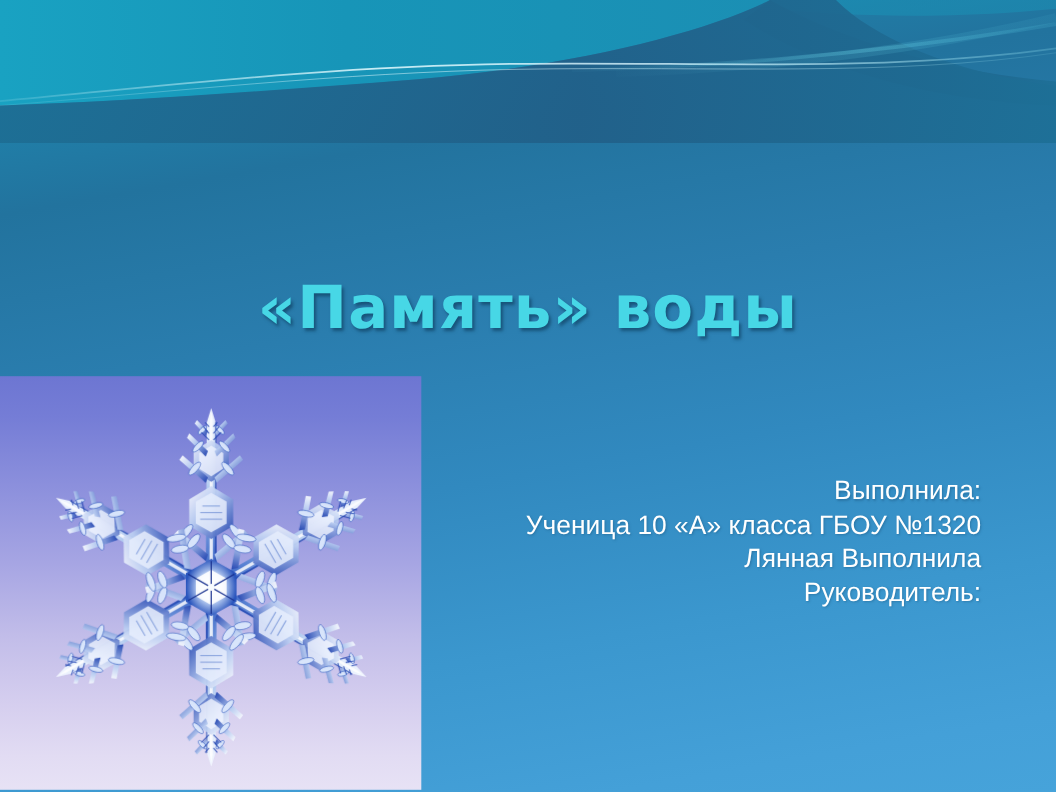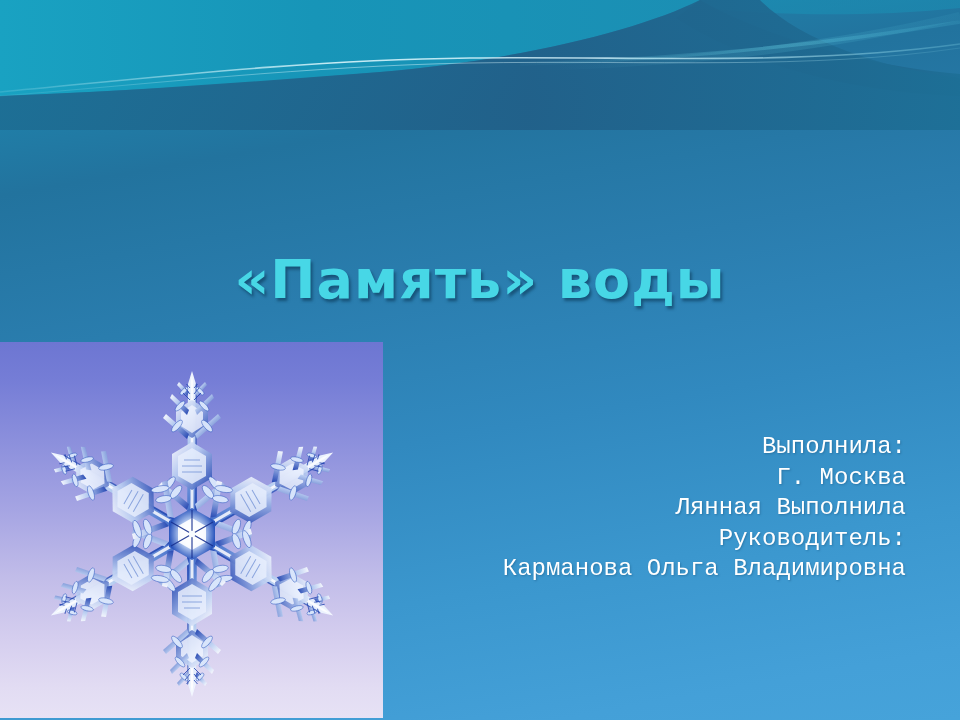--- a/index.html
+++ b/index.html
@@ -42,26 +42,26 @@
     font-weight: bold;
     letter-spacing: 1px;
     color: #47d7e6;
     text-shadow: 2px 3px 3px rgba(8, 50, 78, 0.55);
     line-height: 1.05;
     white-space: nowrap;
   }
   
   #byline {
     position: absolute;
-    right: 54px;
+    right: 68px;
     top: 432px;
     width: 520px;
     text-align: right;
     color: #ffffff;
-    font-family: Liberation Mono, monospace;
+    font-family: Liberation Sans, sans-serif;
     font-size: 24px;
     line-height: 30.5px;
     text-shadow: 1px 1px 2px rgba(20, 70, 105, 0.35);
   }
   #byline .line { display: block; white-space: nowrap; }
   
   #photo {
     position: absolute;
     left: 0;
     top: 342px;
@@ -121,24 +121,23 @@
     <path d="M0,92 C150,78 300,60 470,58 C640,56 800,66 960,44" fill="none" stroke="url(#wgSheen)" stroke-width="1.6"></path>
     <path d="M0,96 C150,84 310,66 470,63 C650,60 810,70 960,48" fill="none" stroke="url(#wgSheen)" stroke-width="0.9" opacity="0.6"></path>
     <path d="M520,64 C640,60 780,52 960,22" fill="none" stroke="url(#wgSheen2)" stroke-width="3.4" opacity="0.5"></path>
     <path d="M560,66 C680,62 820,50 960,16" fill="none" stroke="url(#wgSheen2)" stroke-width="8" opacity="0.25"></path>
   </svg>
 
   <div id="title">«Память» воды</div>
 
   <div id="byline">
     <span class="line">Выполнила:</span>
-    <span class="line">Г. Москва</span>
+    <span class="line">Ученица 10 «А» класса ГБОУ №1320</span>
     <span class="line">Лянная Выполнила</span>
     <span class="line">Руководитель:</span>
-    <span class="line">Карманова Ольга Владимировна</span>
   </div>
 
   <div id="photo">
     <svg width="383" height="376" viewBox="0 0 383 376">
       <defs>
         <linearGradient id="armGrad" x1="0" y1="0" x2="0" y2="1">
           <stop offset="0%" stop-color="#f4f8ff"></stop>
           <stop offset="35%" stop-color="#cfe0f7"></stop>
           <stop offset="62%" stop-color="#7ea4e2"></stop>
           <stop offset="100%" stop-color="#2350bb"></stop>

